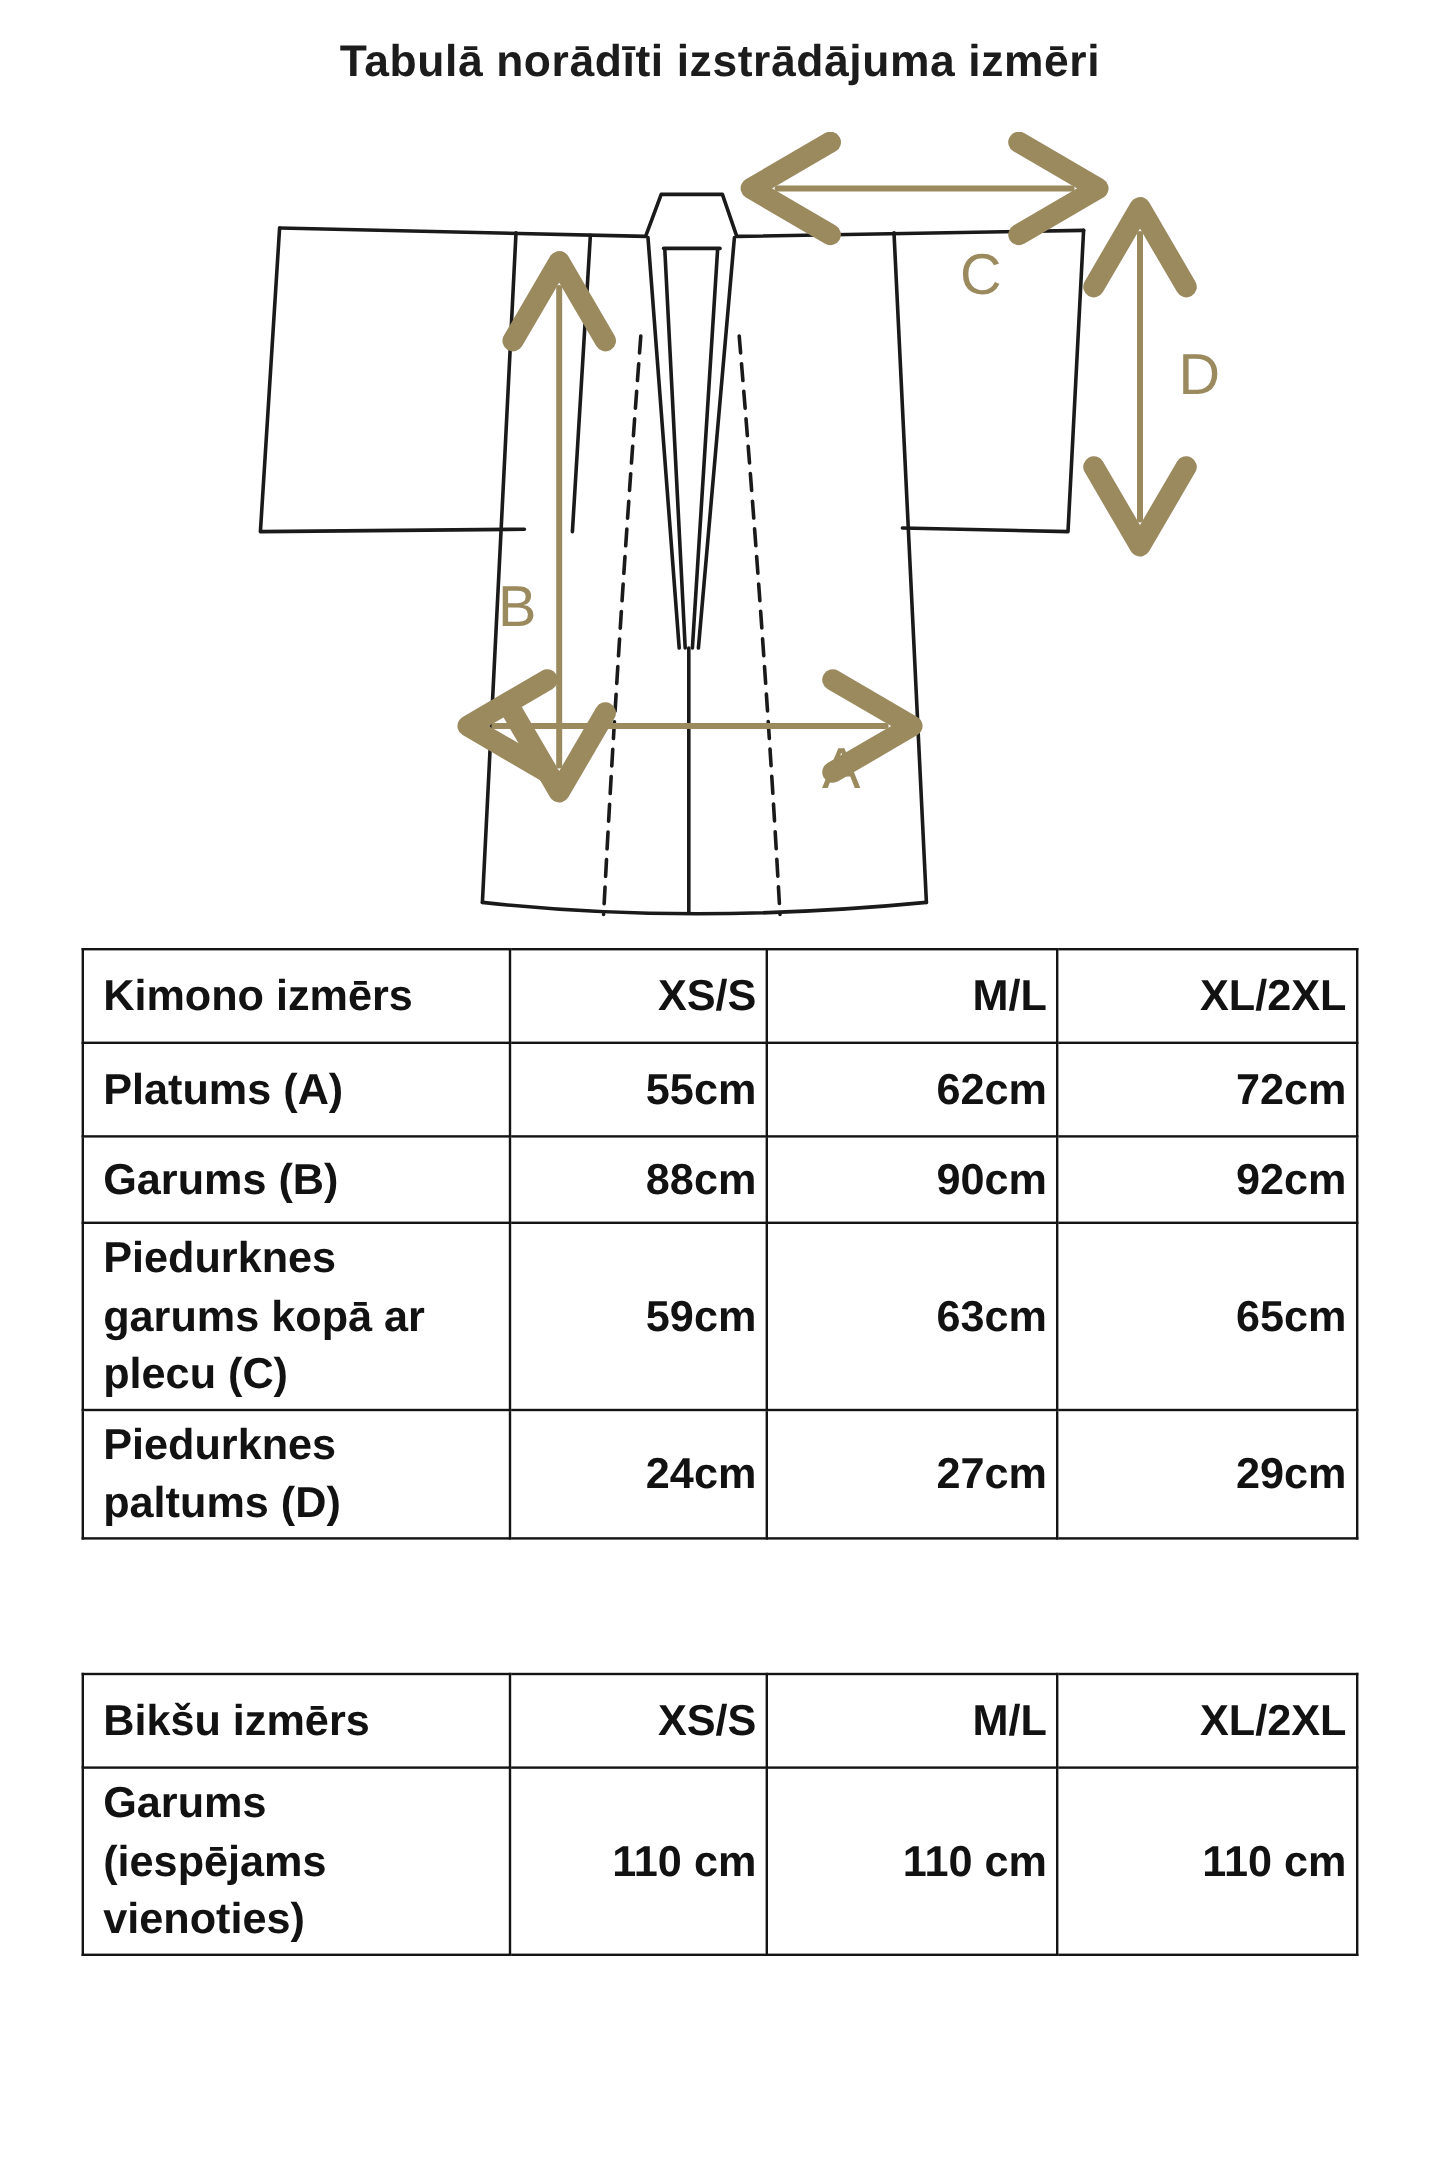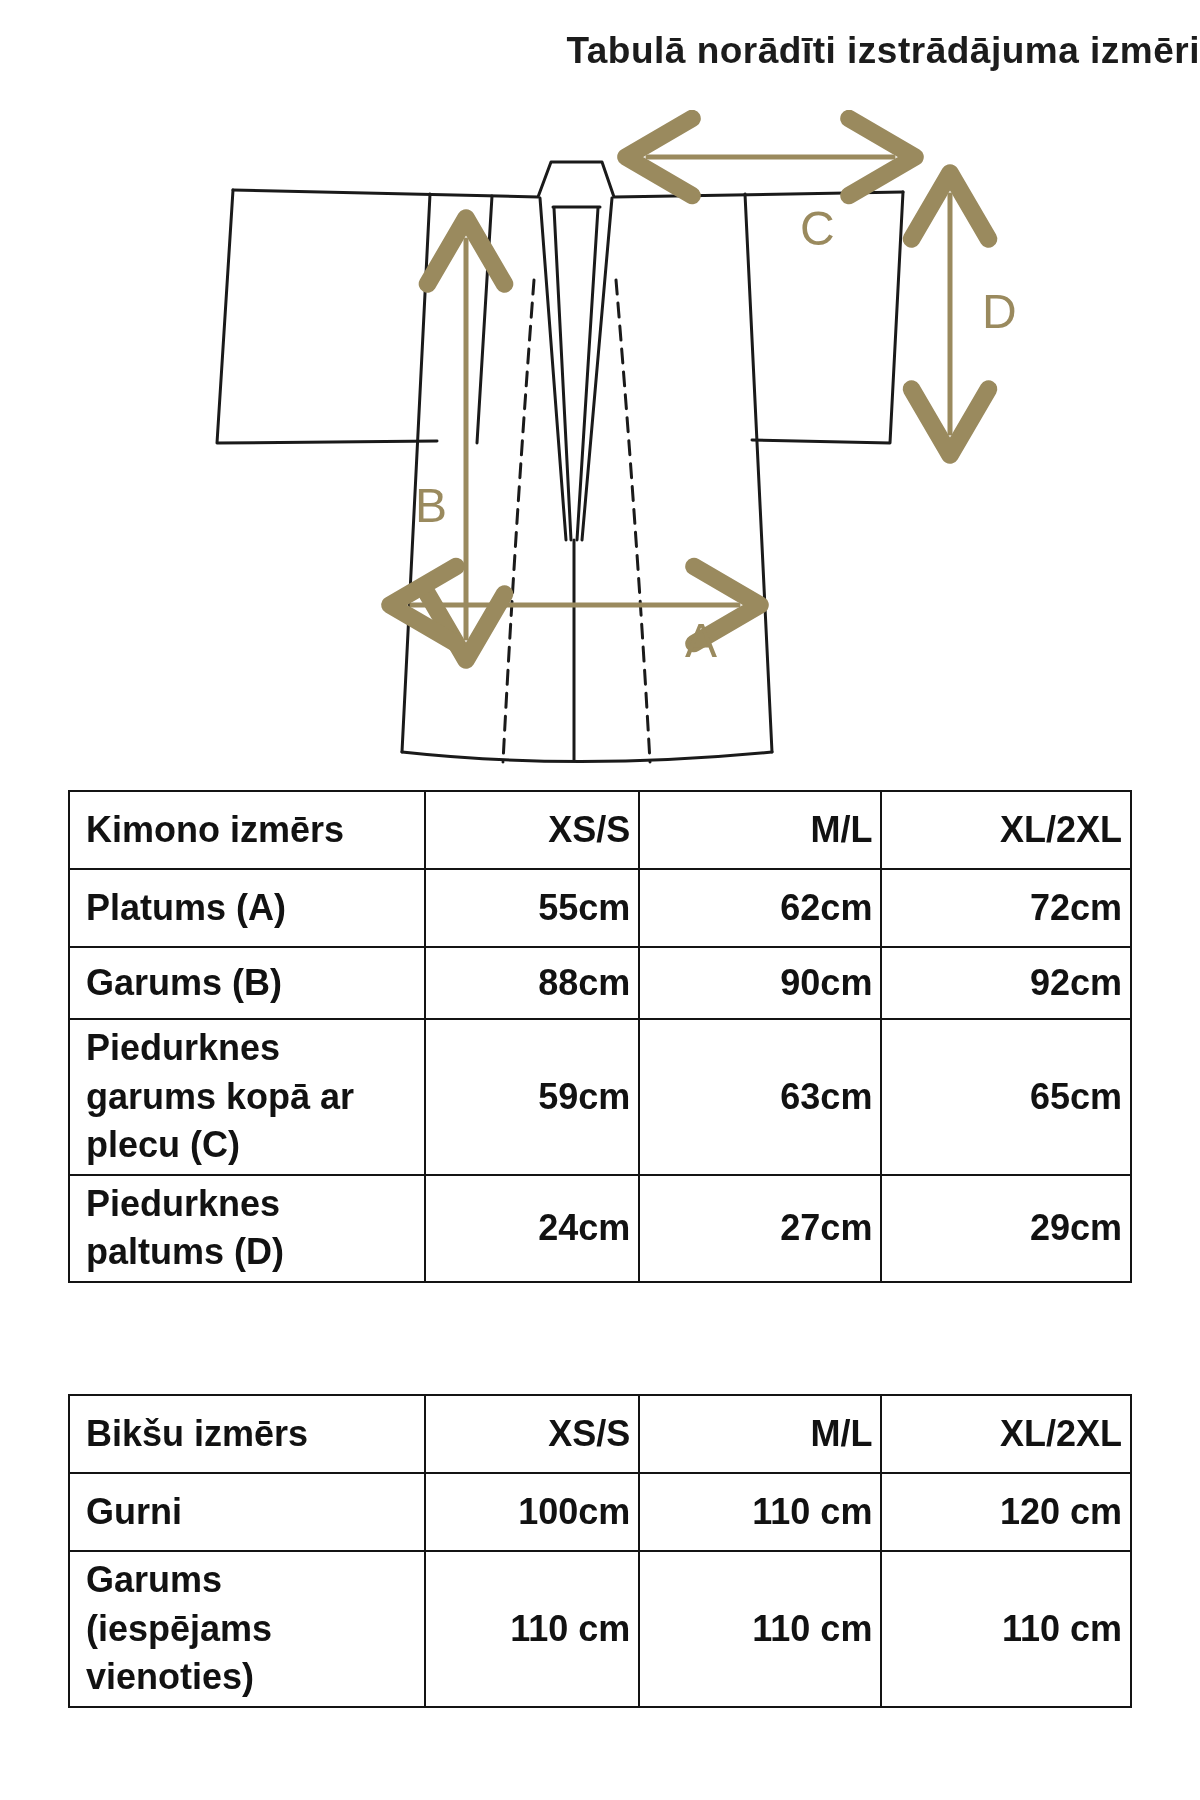--- a/index.html
+++ b/index.html
@@ -7,21 +7,21 @@
     position:relative;
     width:1200px;height:1800px;
     margin:0 auto;
     background:#ffffff;
     font-family:"Liberation Sans", sans-serif;
     color:#1b1b1b;
     overflow:hidden;
   }
   .title{
     position:absolute;top:30px;left:0;width:100%;
-    text-align:right;
+    text-align:center;
     font-size:37px;font-weight:700;
     letter-spacing:0.5px;
     color:#1c1c1c;
     margin:0;
   }
   .diagram{
     position:absolute;top:110px;left:0;
     width:1200px;height:660px;
   }
   .size-table{
@@ -157,26 +157,20 @@
         <col style="width:22.8%">
         <col style="width:23.5%">
     </colgroup>
     <tbody>
       <tr class="r-md">
         <td class="lbl">Bikšu izmērs</td>
         <td class="val">XS/S</td>
         <td class="val">M/L</td>
         <td class="val">XL/2XL</td>
       </tr>
-      <tr class="r-md">
-        <td class="lbl">Gurni</td>
-        <td class="val">100cm</td>
-        <td class="val">110 cm</td>
-        <td class="val">120 cm</td>
-      </tr>
       <tr class="r-lg">
         <td class="lbl">Garums (iespējams vienoties)</td>
         <td class="val">110 cm</td>
         <td class="val">110 cm</td>
         <td class="val">110 cm</td>
       </tr>
     </tbody>
   </table>
 
 </div>

